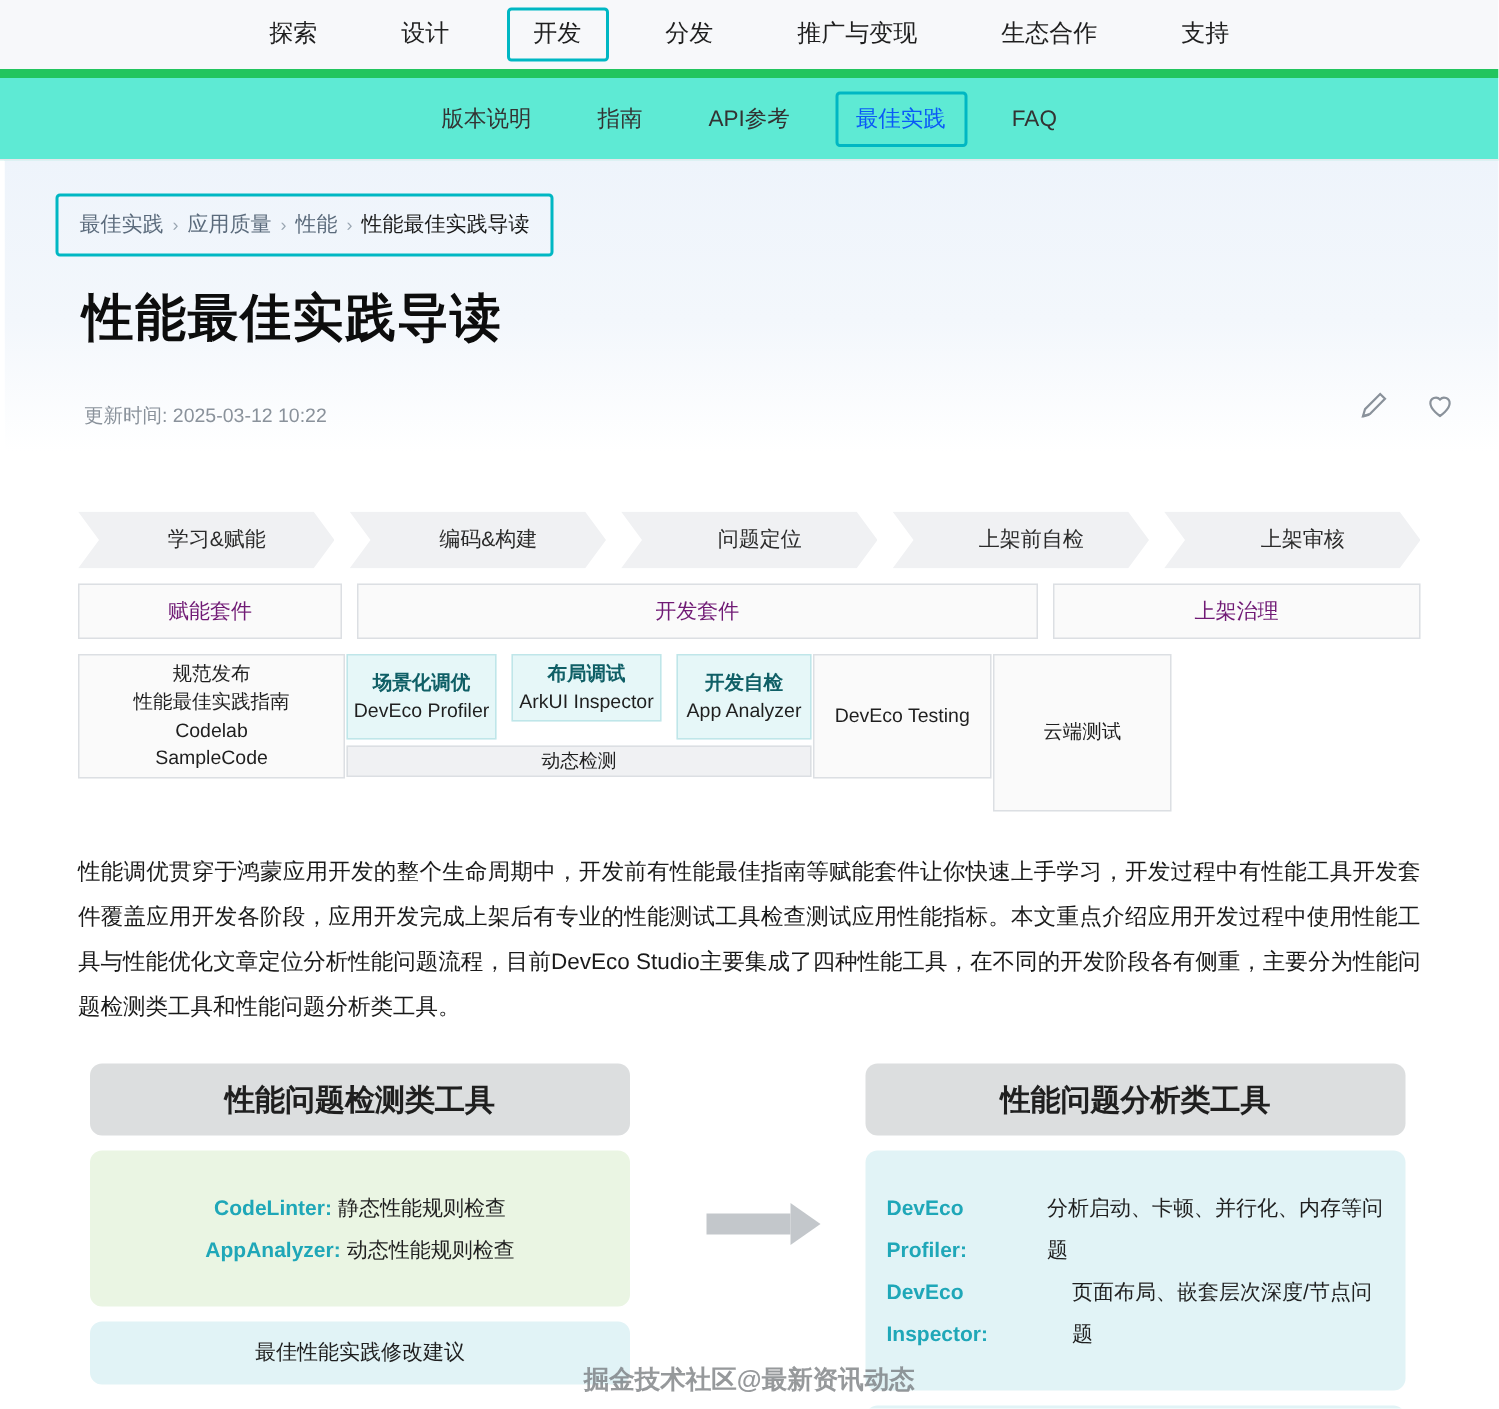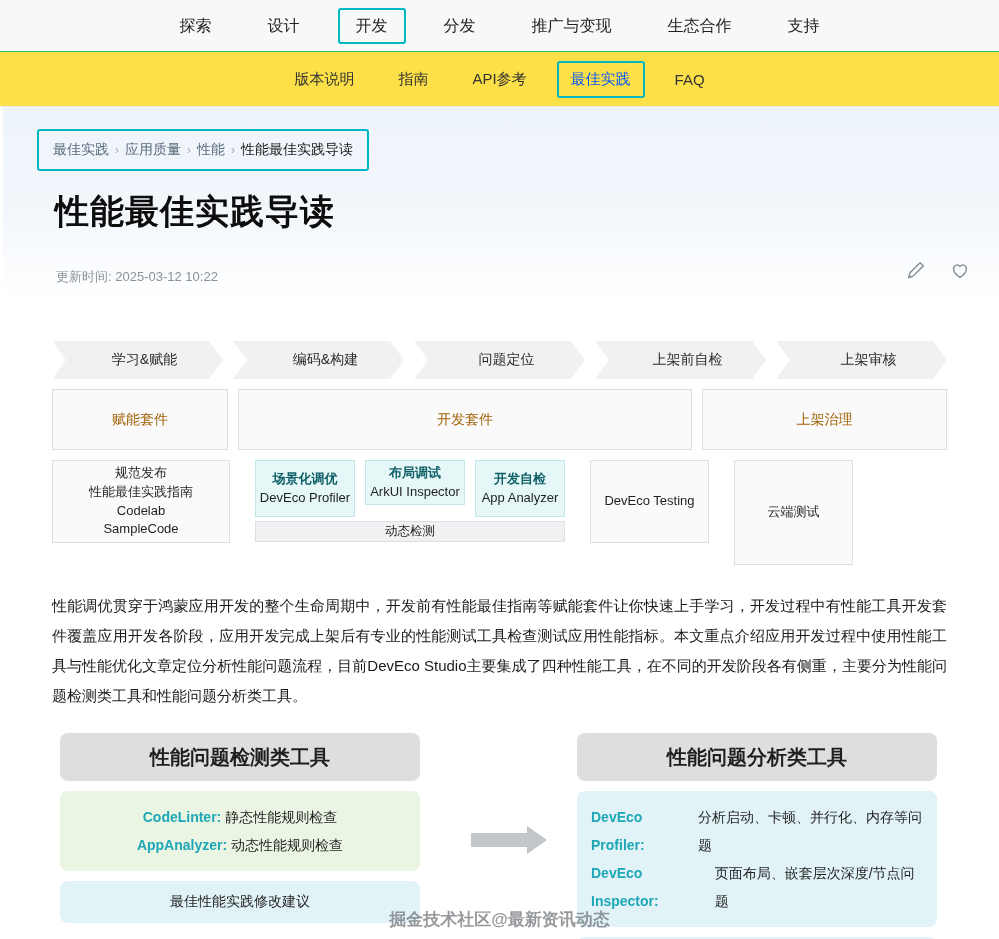--- a/index.html
+++ b/index.html
@@ -14,40 +14,40 @@
   .page { position: relative; width: 999px; height: 939px; }
 
   
   .topnav {
     height: 52px;
     background: #f7f8fa;
     display: flex;
     align-items: center;
     justify-content: center;
     gap: 20px;
-    border-bottom: 1px solid #22c55e;
+    border-bottom: 6px solid #22c55e;
   }
   .topnav-item {
     font-size: 16px;
     color: #1f1f1f;
     padding: 8px 18px;
     line-height: 1;
     cursor: pointer;
     white-space: nowrap;
   }
   .topnav-item.active {
     border: 2px solid #00b7c3;
     border-radius: 3px;
     padding: 8px 16px;
   }
 
   
   .subnav {
     height: 55px;
-    background: #fde047;
+    background: #5eead4;
     display: flex;
     align-items: center;
     justify-content: center;
     gap: 16px;
     border-bottom: 1px solid #e6e8eb;
   }
   .subnav-item {
     font-size: 15px;
     color: #333;
     padding: 7px 14px;
@@ -130,32 +130,32 @@
   .chev:first-child { clip-path: polygon(0 0, calc(100% - 14px) 0, 100% 50%, calc(100% - 14px) 100%, 0 100%, 14px 50%); }
 
   .band {
     display: flex;
     margin-top: 10px;
     gap: 10px;
   }
   .band-cell {
     background: #fafafa;
     border: 1px solid #dcdfe3;
-    height: 61px;
+    height: 37px;
     display: flex;
     align-items: center;
     justify-content: center;
     font-size: 14px;
-    color: #a16207;
+    color: #701a75;
   }
 
   .tools-row {
     display: flex;
     margin-top: 10px;
-    gap: 25px;
+    gap: 1px;
     align-items: flex-start;
   }
   .tool-col { display: flex; flex-direction: column; gap: 4px; }
   .tool-box {
     border: 1px solid #dcdfe3;
     background: #fafafa;
     font-size: 13px;
     color: #1f1f1f;
     display: flex;
     flex-direction: column;
@@ -203,21 +203,21 @@
     height: 48px;
     display: flex;
     align-items: center;
     justify-content: center;
     font-size: 20px;
     font-weight: bold;
     color: #1f1f1f;
   }
   .panel-body {
     border-radius: 8px;
-    padding: 12px 14px;
+    padding: 24px 14px;
     font-size: 14px;
     line-height: 28px;
   }
   .panel-body.green { background: #eaf5e3; }
   .panel-body.blue { background: #e1f3f6; }
   .panel-foot {
     background: #e1f3f6;
     border-radius: 8px;
     height: 42px;
     display: flex;

